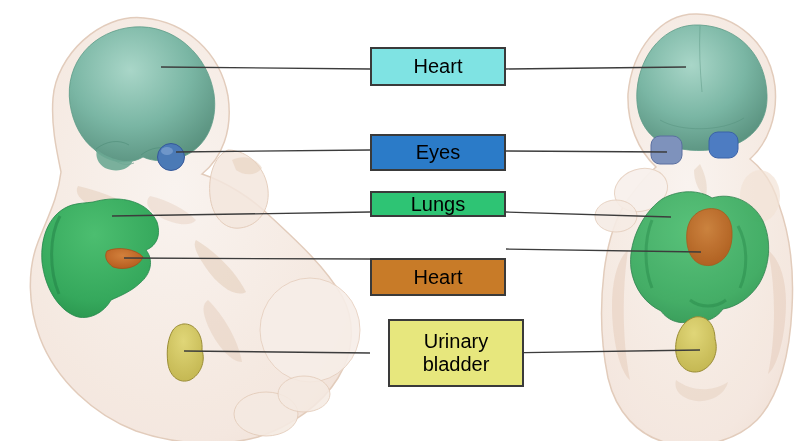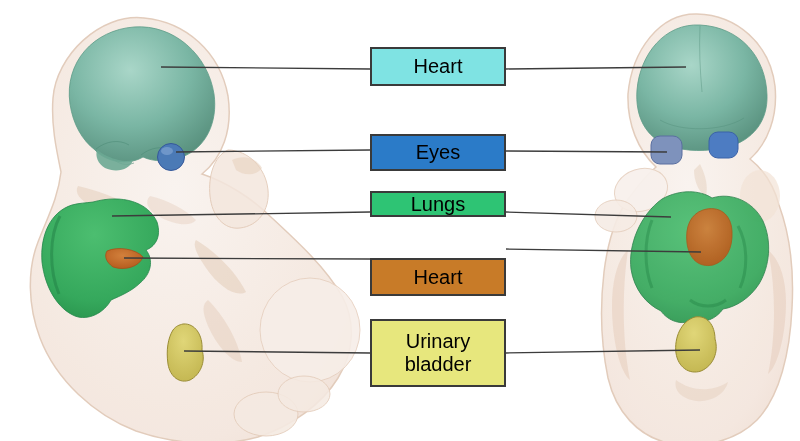--- a/index.html
+++ b/index.html
@@ -6,21 +6,21 @@
   .figure{position:relative;width:800px;height:441px;background:#ffffff;overflow:hidden;
           font-family:"Liberation Sans",sans-serif;}
   .figure svg{position:absolute;left:0;top:0;}
   .organ-label{position:absolute;box-sizing:border-box;border:2px solid #3a3a3a;
                display:flex;align-items:center;justify-content:center;text-align:center;
                font-size:20px;line-height:1.15;color:#000;}
   .label-brain{left:370px;top:47px;width:136px;height:39px;background:#7fe3e3;}
   .label-eyes{left:370px;top:134px;width:136px;height:37px;background:#2b7bc8;text-align:right;}
   .label-lungs{left:370px;top:191px;width:136px;height:26px;background:#2ec474;}
   .label-heart{left:370px;top:245px;width:136px;height:38px;background:#c87b28;margin-top:13px;}
-  .label-bladder{left:370px;top:319px;width:136px;height:68px;background:#e7e77d;padding:14px 14px;}
+  .label-bladder{left:388px;top:319px;width:136px;height:68px;background:#e7e77d;padding:14px 14px;}
 </style>
 </head>
 <body>
 
 <div class="figure">
 
   <svg width="800" height="441" viewBox="0 0 800 441">
     <defs>
       <radialGradient id="gBrain" cx="42%" cy="32%" r="75%">
         <stop offset="0%" stop-color="#a9d6c8"></stop>

